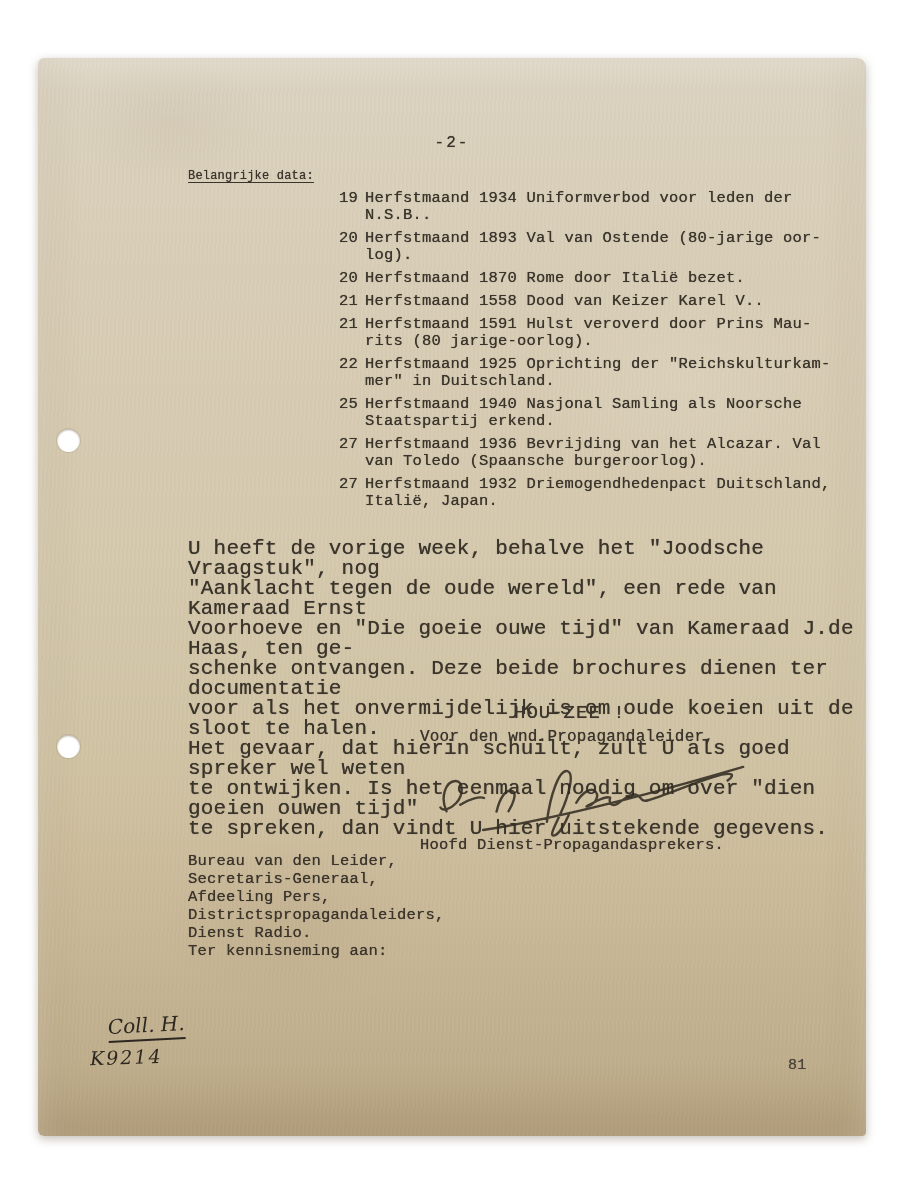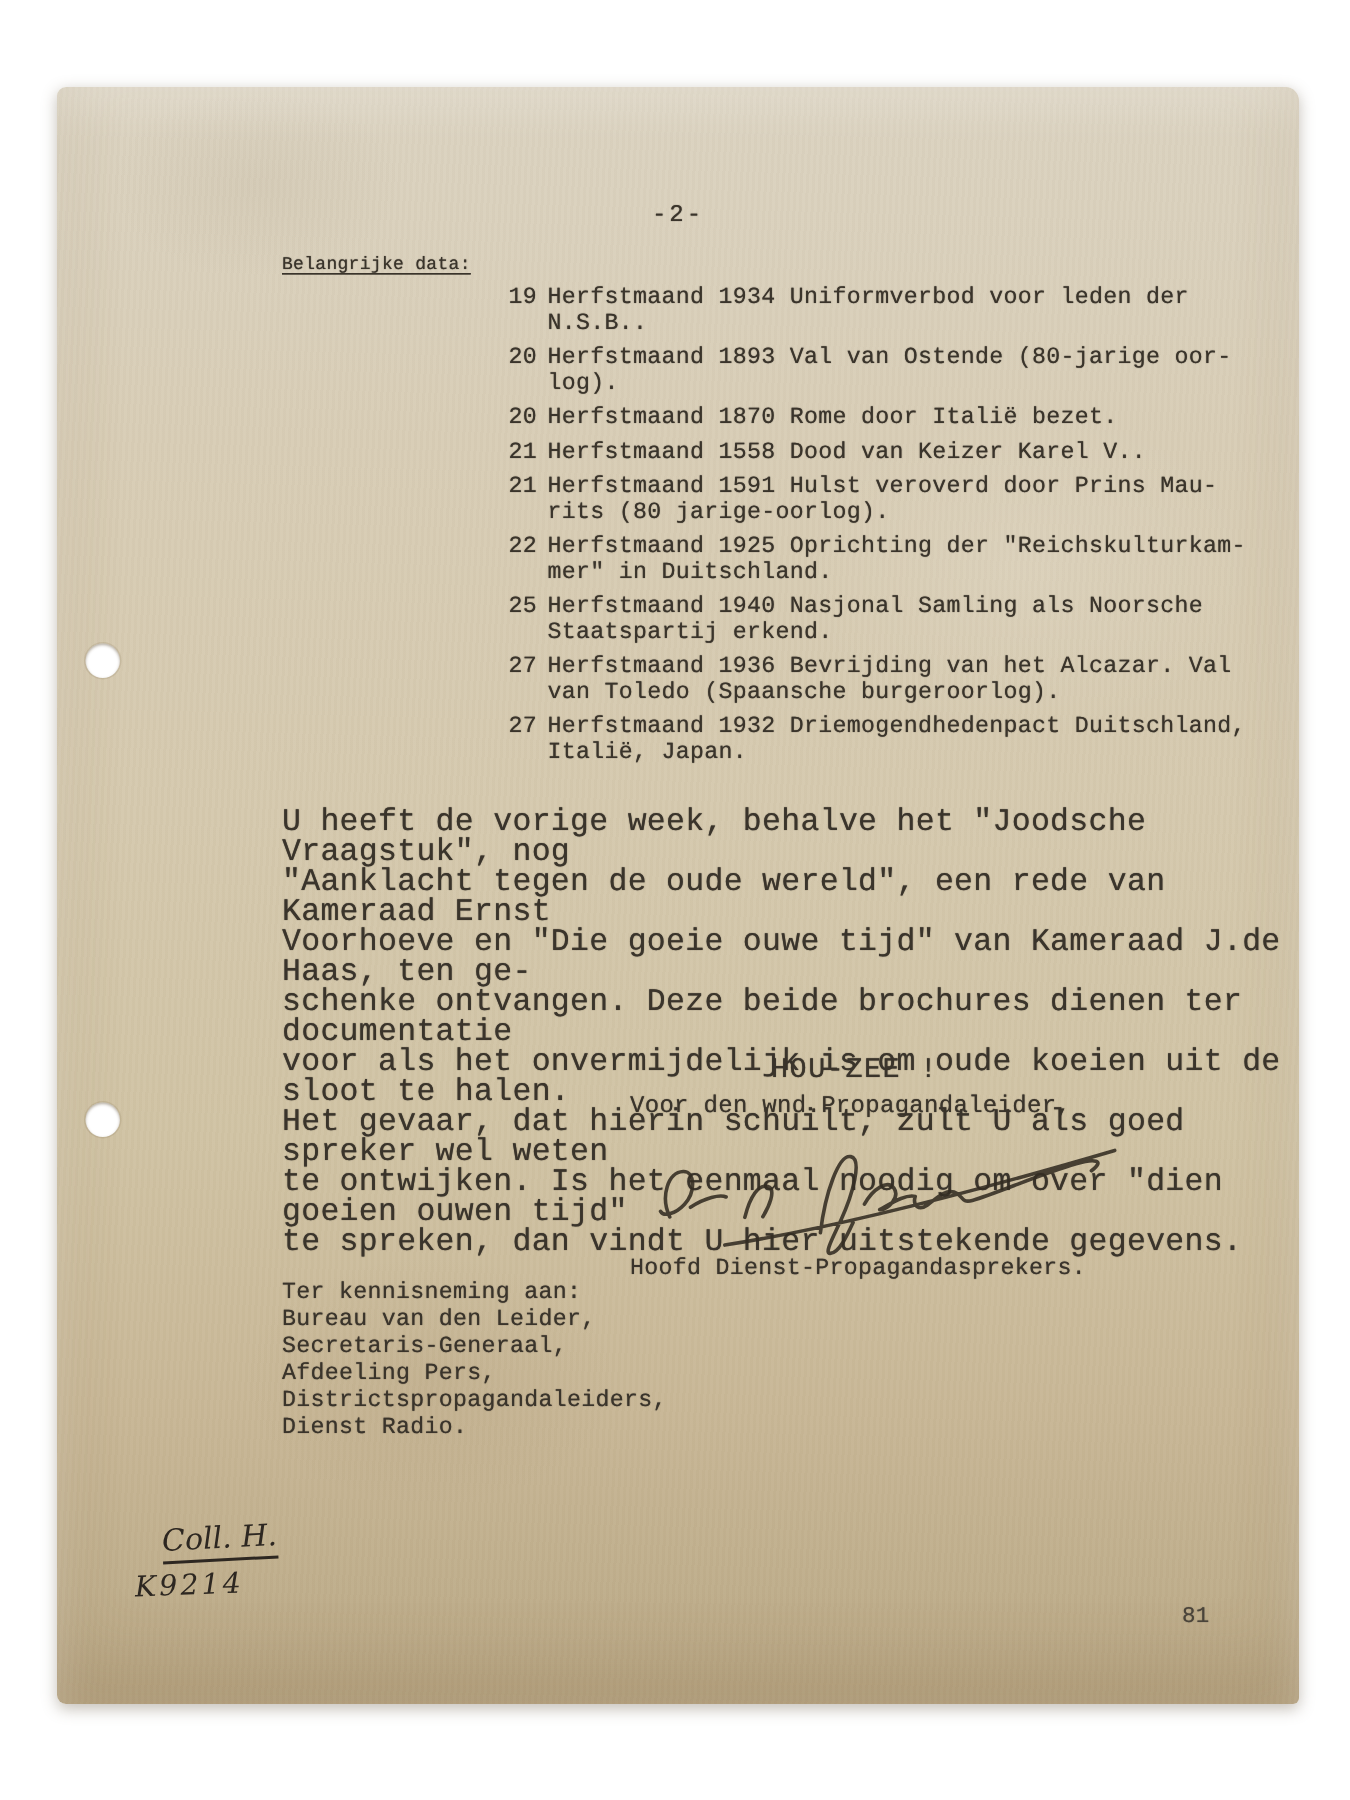--- a/index.html
+++ b/index.html
@@ -33,21 +33,21 @@
   .entry .etext{margin-left:7px;white-space:pre-line;}
   .paragraph{position:absolute;top:481px;left:150px;width:690px;font-size:21px;line-height:20px;white-space:pre-line;}
   .salute{position:absolute;top:644px;left:460px;font-size:19px;letter-spacing:1px;margin-left:16px;}
   .sig-intro{position:absolute;top:670px;left:382px;font-size:16px;}
   .signature{position:absolute;top:692px;left:388px;width:345px;height:88px;transform:rotate(-2deg);}
   .sig-title{position:absolute;top:778px;left:382px;font-size:15.5px;}
   .distribution{position:absolute;top:794px;left:150px;font-size:15.5px;line-height:18px;}
   .handwriting{font-family:"DejaVu Serif","Liberation Serif",serif;font-style:italic;color:var(--handwriting-ink);}
   .coll{position:absolute;top:955px;left:70px;font-size:20px;transform:rotate(-3deg);padding-bottom:2px;border-bottom:2px solid var(--handwriting-ink);}
   .inv{position:absolute;top:988px;left:52px;font-size:19px;letter-spacing:2px;transform:rotate(-2deg);}
-  .stamp{position:absolute;top:999px;left:750px;font-size:15px;color:#4a443a;text-shadow:0 0 .7px rgba(74,68,58,.8);margin-top:12px;}
+  .stamp{position:absolute;top:999px;left:750px;font-size:15px;color:#4a443a;text-shadow:0 0 .7px rgba(74,68,58,.8);}
 </style>
 </head>
 <body>
 
 <div class="stage">
   <div class="paper">
 
     <div class="hole hole-top"></div>
     <div class="hole hole-bottom"></div>
 
@@ -114,28 +114,28 @@
 
     <div class="sig-intro type">Voor den wnd.Propagandaleider,</div>
 
     <svg class="signature" viewBox="0 0 345 88" xmlns="http://www.w3.org/2000/svg">
       <path d="M20,56 C14,42 20,26 30,26 C38,26 38,40 30,48 C24,54 16,56 14,52 M34,50 C44,44 54,42 58,44 M70,58 C74,44 80,36 86,38 C92,40 86,52 82,58 M120,70 C124,44 134,18 142,20 C150,22 142,46 134,62 C128,74 122,84 126,84 C132,84 138,72 142,64 M150,52 C156,42 166,36 170,42 C174,48 166,56 160,56 C168,52 178,46 184,48 C182,54 186,58 192,54 C198,50 204,44 210,46 C216,48 214,54 222,52 C238,48 268,36 292,30 C304,27 312,28 302,35 M56,76 C140,66 240,42 318,22" fill="none" stroke="#332c22" stroke-width="2.4" stroke-linecap="round" stroke-linejoin="round" opacity="0.88"></path>
     </svg>
 
     <div class="sig-title type">Hoofd Dienst-Propagandasprekers.</div>
 
     <div class="distribution type">
-      <div>Ter kennisneming aan:</div>
       <div id="dist-items">
           <div>Bureau van den Leider,</div>
           <div>Secretaris-Generaal,</div>
           <div>Afdeeling Pers,</div>
           <div>Districtspropagandaleiders,</div>
           <div>Dienst Radio.</div>
         </div>
+      <div>Ter kennisneming aan:</div>
     </div>
 
     <div class="coll handwriting">Coll. H.</div>
     <div class="inv handwriting">K9214</div>
     <div class="stamp type">81</div>
 
   </div>
 </div>
 
 </body></html>

